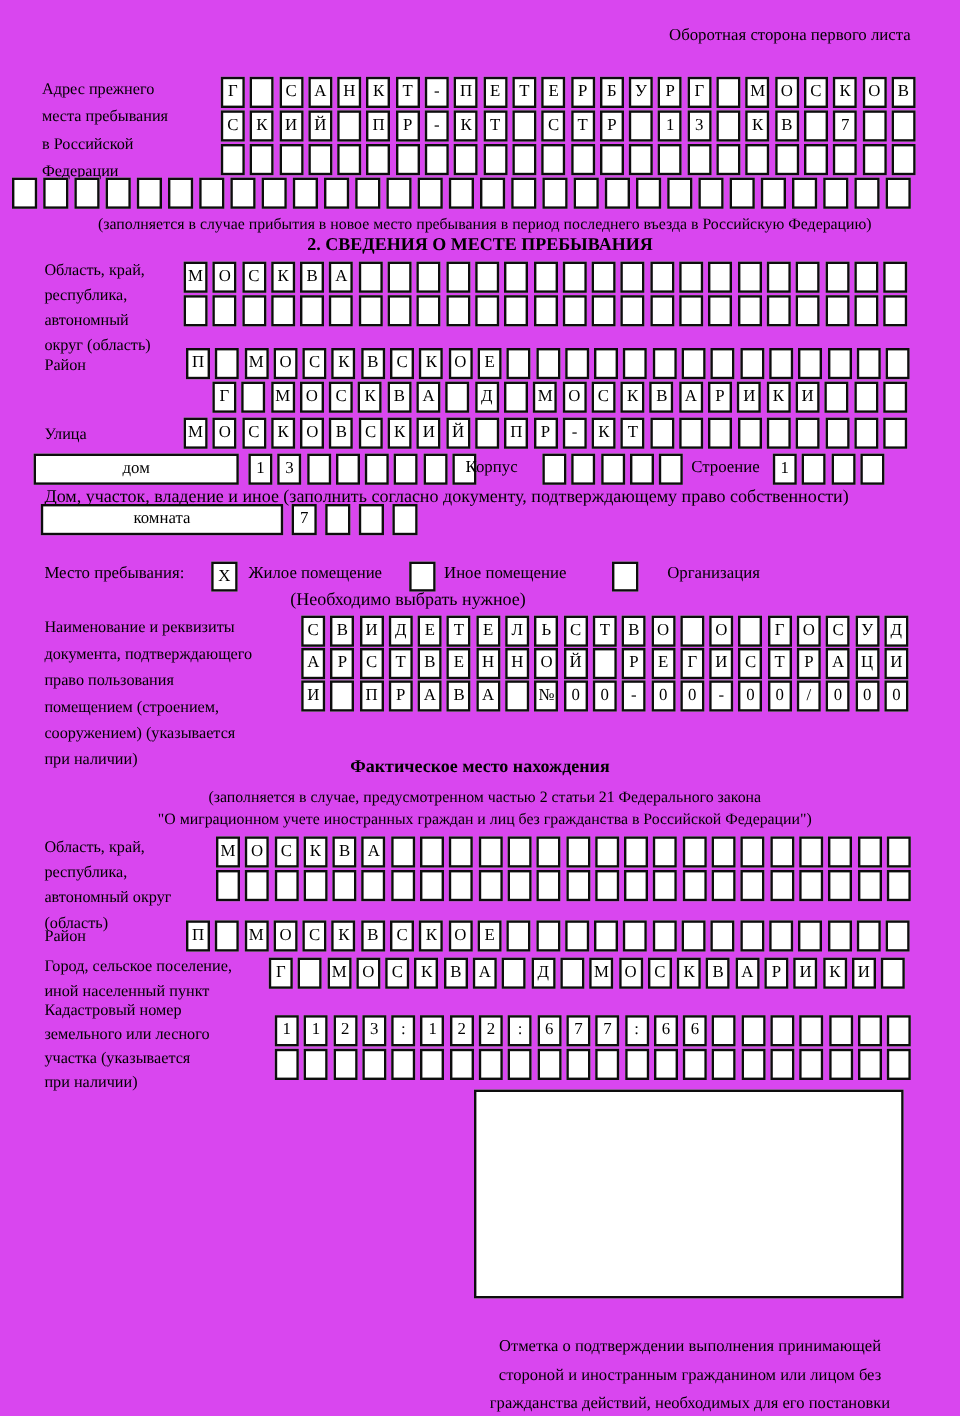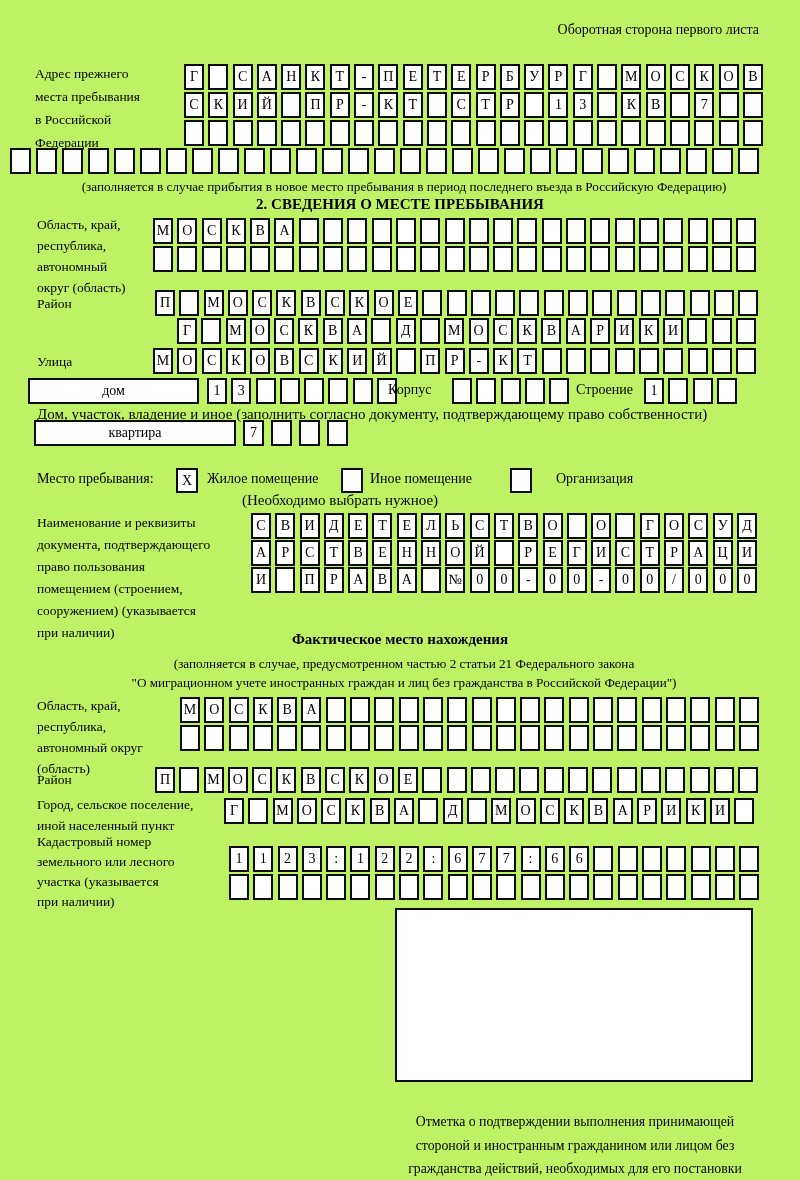--- a/index.html
+++ b/index.html
@@ -1,17 +1,17 @@
 <!DOCTYPE html>
 <html><head>
 <meta charset="utf-8">
 <style>
   html,body { margin:0; padding:0; background:#ffffff; }
   .page {
-    position:relative; width:800px; height:1180px; background:#bef264;
+    position:relative; width:800px; height:1180px; background:#d946ef;
     font-family:"Liberation Serif","DejaVu Serif",serif; color:#000; overflow:hidden;
   }
   .note-right { position:absolute; top:22px; left:0; width:759px; text-align:right; font-size:14px; }
   .lbl { position:absolute; font-size:13.5px; line-height:21px; white-space:pre-line; }
   .cap { position:absolute; font-size:15px; }
   .cap-center { position:absolute; left:4px; width:800px; text-align:center; font-size:13.2px; white-space:pre-line; line-height:19px; }
   .title { position:absolute; left:0; width:800px; text-align:center; font-weight:bold; font-size:15px;font-family:Liberation Serif, serif; }
   .cellrow { position:absolute; display:flex; gap:4.3px; }
   .cell {
     flex:0 0 20px; width:20px; height:26px; border:2px solid #0d0d0d; box-sizing:border-box;
@@ -322,21 +322,21 @@
     </div>
   <div class="inline-lbl" style="left:576px;top:382px;">Строение</div>
   <div class="cellrow" style="left:644px;top:378px;">
       <span class="cell">1</span>
       <span class="cell"></span>
       <span class="cell"></span>
       <span class="cell"></span>
     </div>
   <div class="cap" style="left:37px;top:406px;">Дом, участок, владение и иное (заполнить согласно документу, подтверждающему право собственности)</div>
 
-  <div class="fieldbox" style="left:34px;top:420px;width:202px;">квартира</div>
+  <div class="fieldbox" style="left:34px;top:420px;width:202px;">комната</div>
   <div class="cellrow spread" style="left:243px;top:420px;">
       <span class="cell">7</span>
       <span class="cell"></span>
       <span class="cell"></span>
       <span class="cell"></span>
     </div>
 
   <div class="inline-lbl" style="left:37px;top:471px;">Место пребывания:</div>
   <div class="chk" style="left:176px;top:468px;">X</div>
   <div class="inline-lbl" style="left:207px;top:471px;">Жилое помещение</div>

